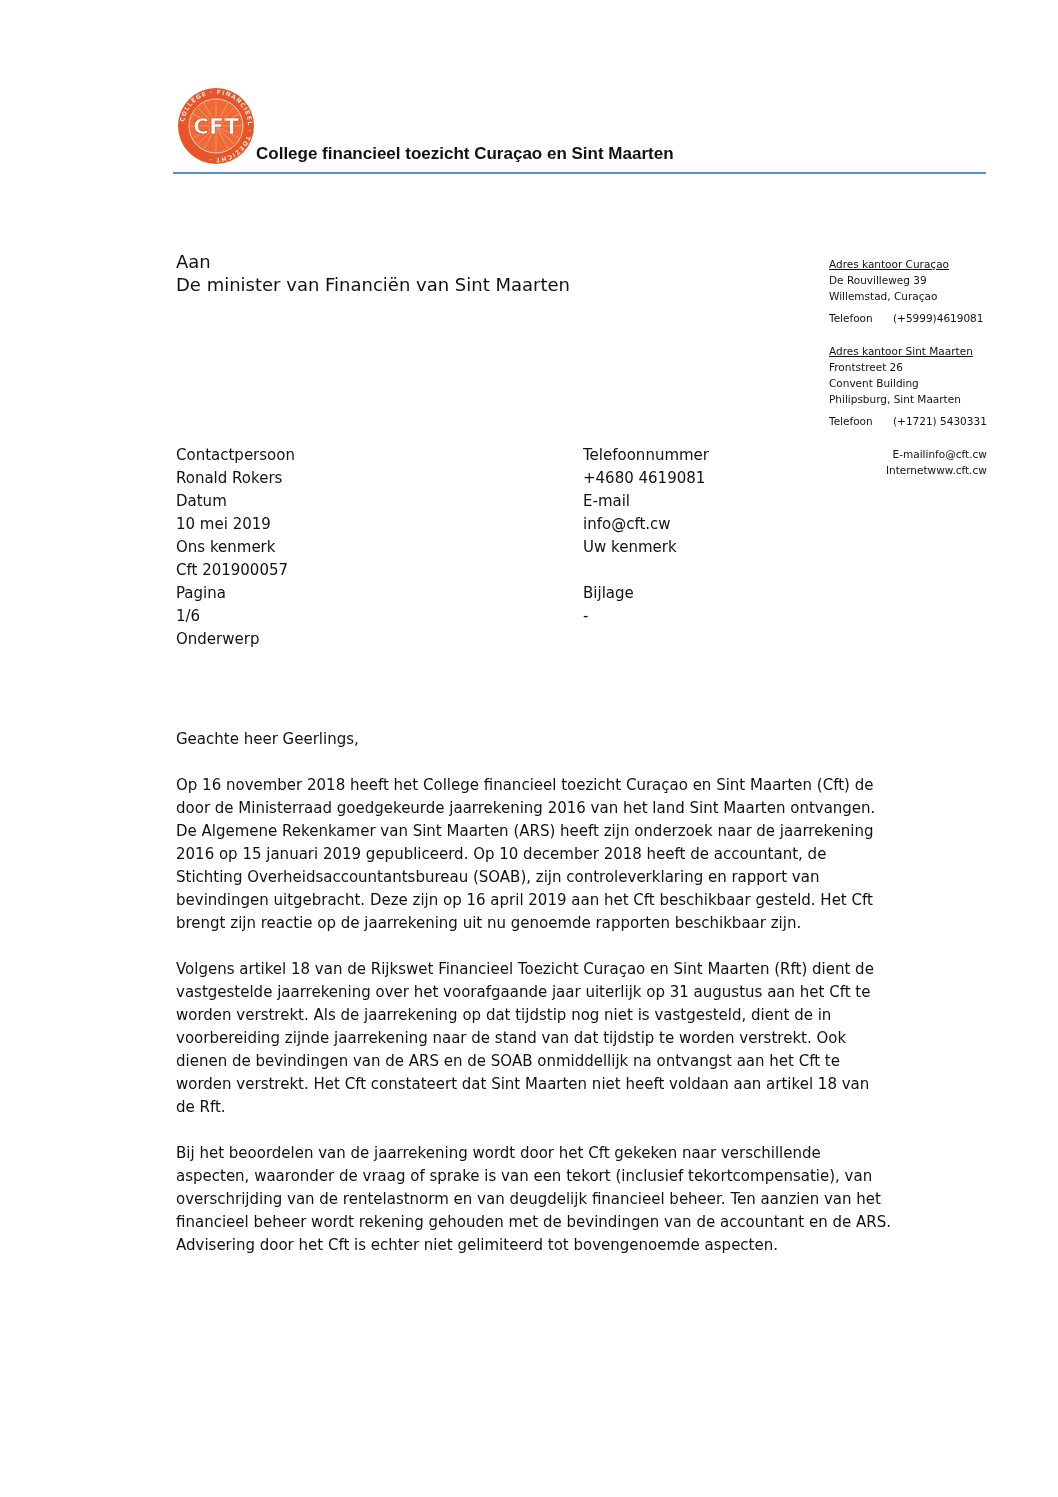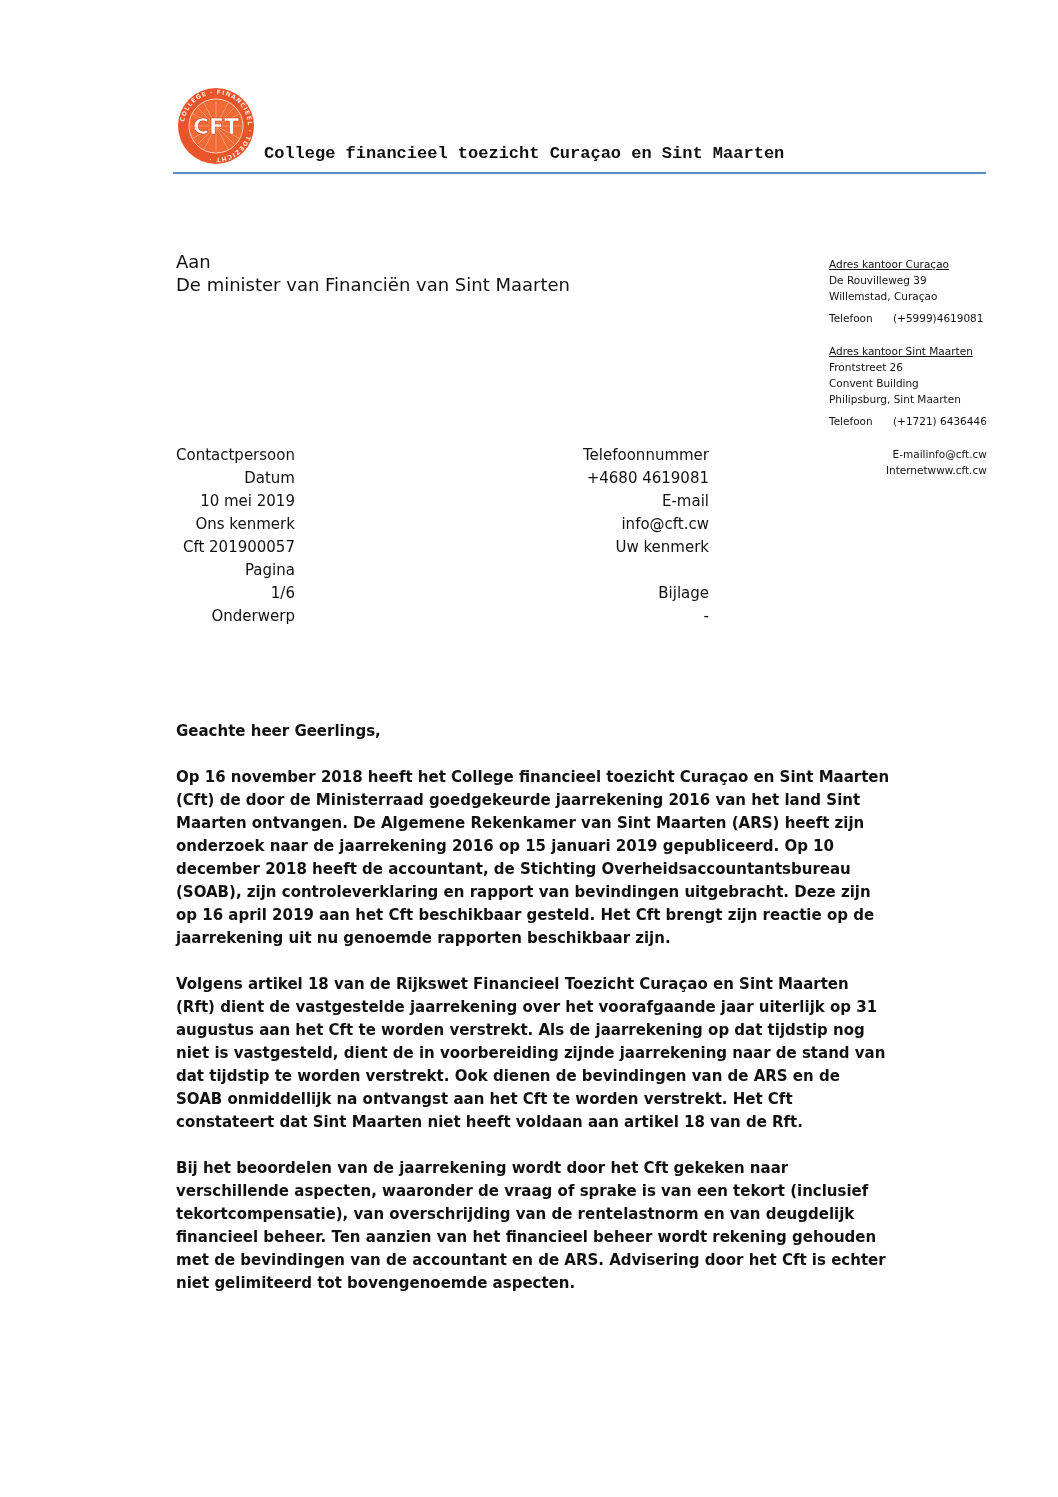--- a/index.html
+++ b/index.html
@@ -5,53 +5,53 @@
     html, body { margin: 0; padding: 0; background: #ffffff; }
     body {
       width: 1058px; height: 1497px; position: relative; overflow: hidden;
       font-family: "DejaVu Sans", sans-serif; color: #111;
     }
     .logo {
       position: absolute; left: 177px; top: 87px; width: 78px; height: 78px;
     }
     .org-title {
       position: absolute; left: 256px; top: 144px;
-      font-family: Liberation Mono, monospace; font-weight: bold;
-      font-size: 17px; color: #111; white-space: nowrap; margin-left: 8px;
+      font-family: Liberation Sans, sans-serif; font-weight: bold;
+      font-size: 17px; color: #111; white-space: nowrap;
     }
     .header-rule {
       position: absolute; left: 173px; top: 172px; width: 813px; height: 2px;
       background: #5b8ccb;
     }
     .addressee {
       position: absolute; left: 176px; top: 250px;
       font-size: 18px; line-height: 23px;
     }
     .meta-left, .meta-right {
       position: absolute; top: 444px; font-size: 15px; line-height: 23px;
     }
     .meta-left { left: 176px; }
     .meta-right { left: 583px; }
-    .meta-line { height: 23px; white-space: nowrap; text-align: right; }
+    .meta-line { height: 23px; white-space: nowrap; }
     .sidebar {
       position: absolute; left: 829px; top: 256px; font-size: 10.5px;
       line-height: 16px; color: #111;
     }
     .office { margin-bottom: 12px; }
     .office-title { text-decoration: underline; white-space: nowrap; }
     .office-line { white-space: nowrap; }
     .office-phone { margin-top: 6px; white-space: nowrap; }
     .office-phone .lbl { display: inline-block; width: 64px; }
     .contact-row { white-space: nowrap; text-align: right; }
     .contact-row .lbl { display: inline-block; width: 55px; }
     .body-text {
       position: absolute; left: 176px; top: 720px; width: 715px;
       font-size: 15px; line-height: 23px;
     }
-    .body-text p { margin: 0 0 23px 0; font-weight: bold; }
+    .body-text p { margin: 8px 0 23px 0; }
     .salutation { margin-bottom: 23px !important; }
   </style>
 </head>
 <body>
 
 <div class="logo">
   <svg width="78" height="78" viewBox="0 0 78 78">
     <circle cx="39" cy="39" r="38" fill="#e8552a"></circle>
     <circle cx="39" cy="39" r="27" fill="#f06a35"></circle>
     <g stroke="#f7a07a" stroke-width="1" opacity="0.8">
@@ -76,20 +76,21 @@
 <div class="org-title">College financieel toezicht Curaçao en Sint Maarten</div>
 <div class="header-rule"></div>
 
 <div class="addressee">
   <div>Aan</div>
   <div>De minister van Financiën van Sint Maarten</div>
 </div>
 
 <div class="meta-left">
   <div class="meta-line">Contactpersoon</div>
+  <div class="meta-line">Ronald Rokers</div>
   <div class="meta-line">Datum</div>
   <div class="meta-line">10 mei 2019</div>
   <div class="meta-line">Ons kenmerk</div>
   <div class="meta-line">Cft 201900057</div>
   <div class="meta-line">Pagina</div>
   <div class="meta-line">1/6</div>
   <div class="meta-line">Onderwerp</div>
 </div>
 
 <div class="meta-right">
@@ -111,21 +112,21 @@
     <div class="office-phone">
       <span class="lbl">Telefoon</span><span>(+5999)4619081</span>
     </div>
   </div>
   <div class="office" style="margin-top:17px">
     <div class="office-title">Adres kantoor Sint Maarten</div>
     <div class="office-line">Frontstreet 26</div>
     <div class="office-line">Convent Building</div>
     <div class="office-line">Philipsburg, Sint Maarten</div>
     <div class="office-phone">
-      <span class="lbl">Telefoon</span><span>(+1721) 6436446</span>
+      <span class="lbl">Telefoon</span><span>(+1721) 5430331</span>
     </div>
   </div>
   <div style="margin-top:17px">
     <div class="contact-row">
       <span class="lbl">E-mail</span><span>info@cft.cw</span>
     </div>
     <div class="contact-row">
       <span class="lbl">Internet</span><span>www.cft.cw</span>
     </div>
   </div>

